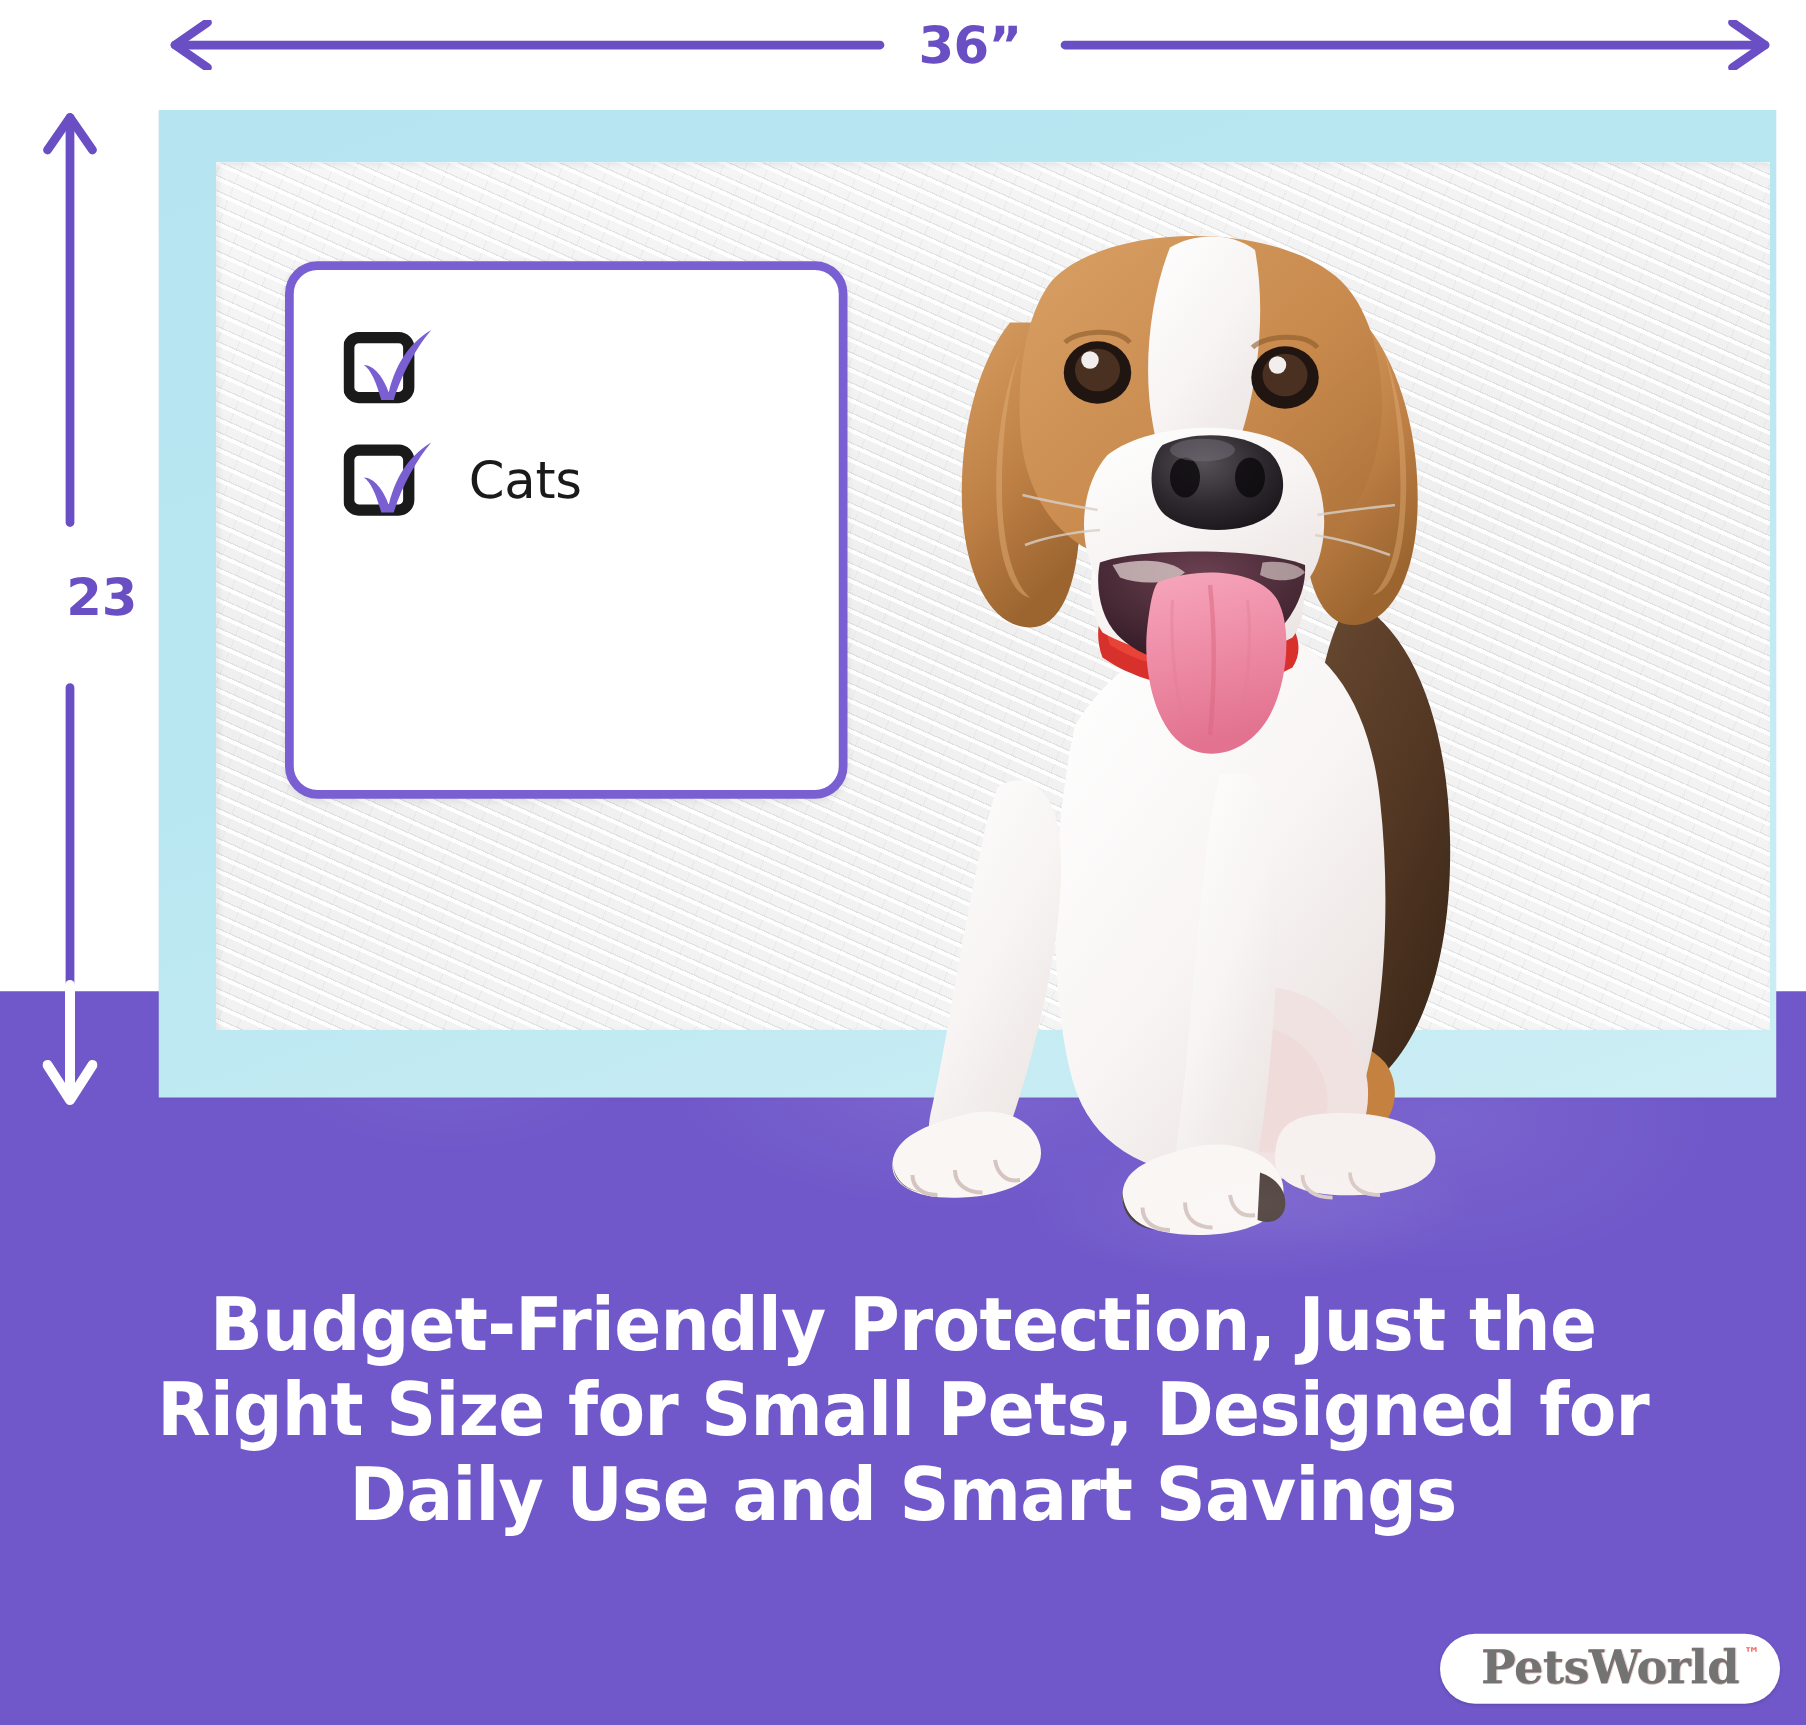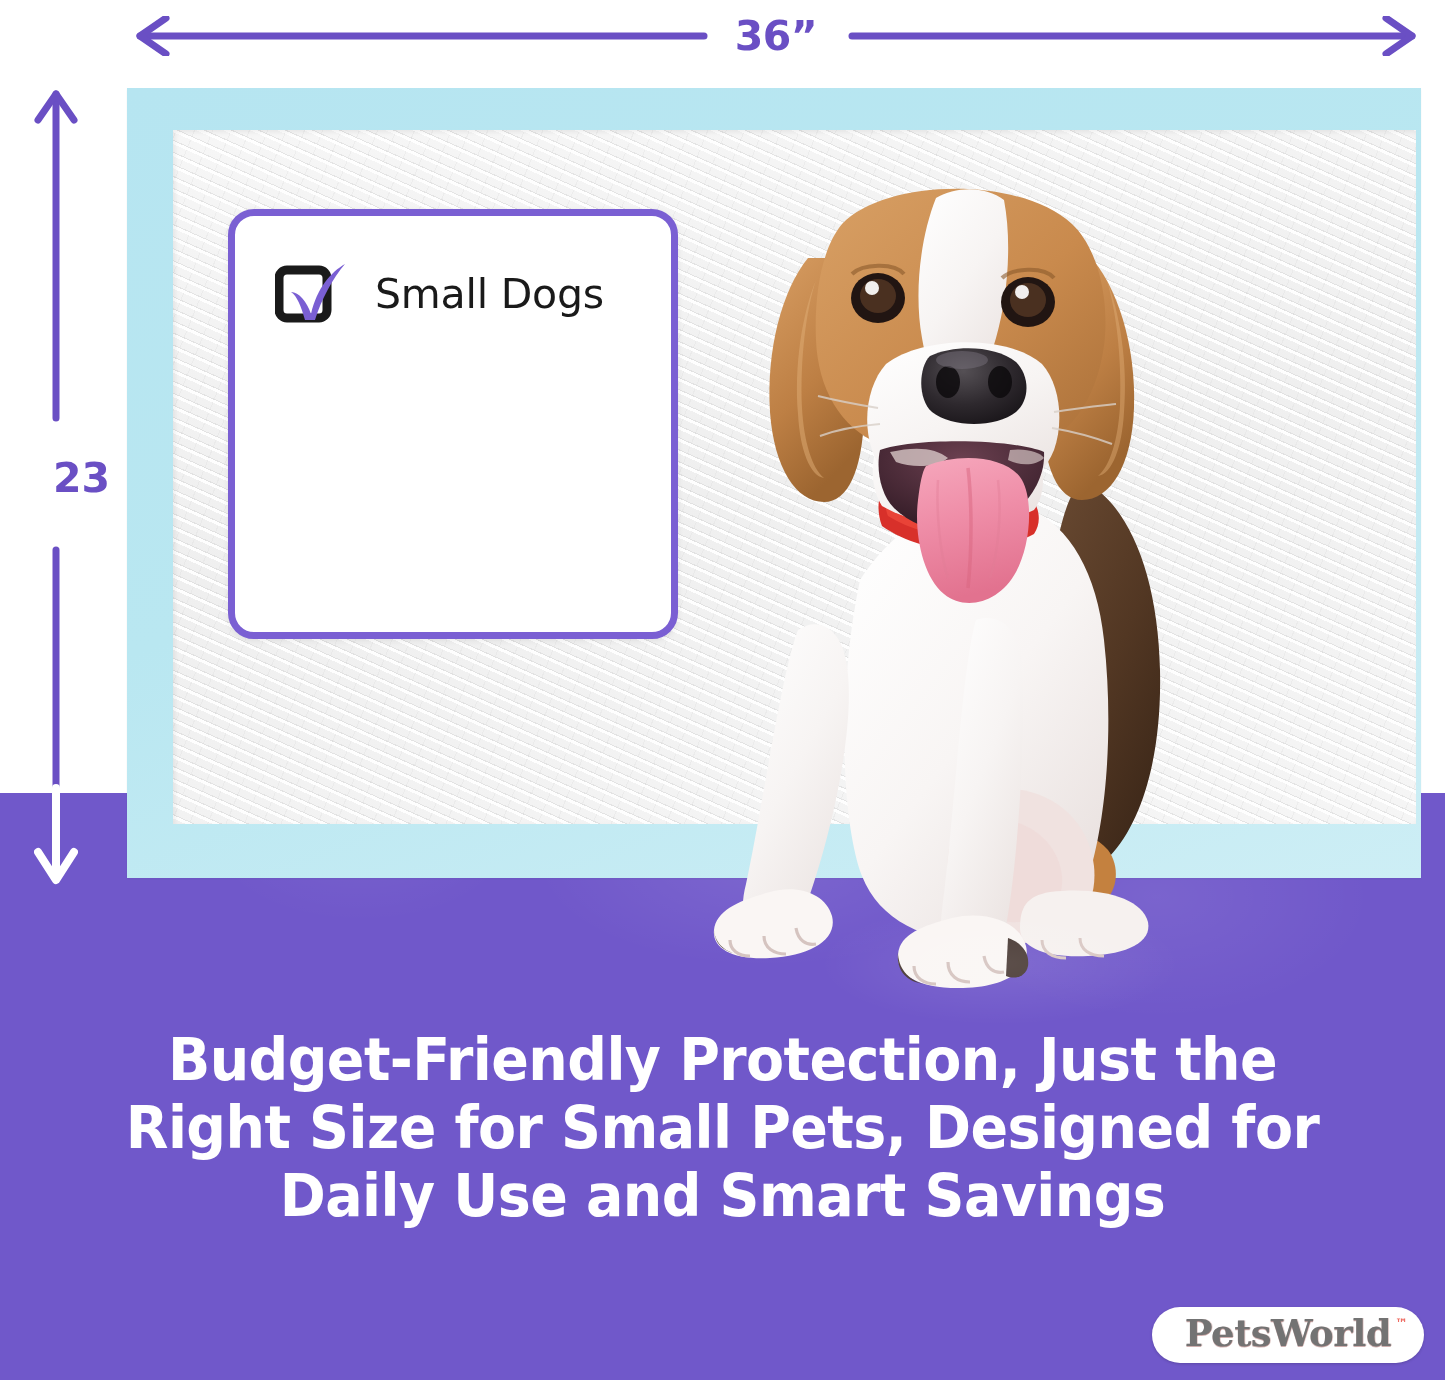--- a/index.html
+++ b/index.html
@@ -321,23 +321,32 @@
     <div class="check-list">
 
       <div class="check-row">
         <span class="check-icon">
           <svg viewBox="0 0 74 64" width="74" height="64">
             <rect x="4" y="8" width="48" height="48" rx="8" ry="8" fill="none" stroke="#1a1a1a" stroke-width="9"></rect>
             <path d="M16 30 C24 30 32 40 36 52 C42 26 56 10 70 2
                      C58 16 46 38 40 58 L30 58 C26 44 22 34 16 30 Z" fill="#7a5fd3"></path>
           </svg>
         </span>
-        <span class="check-label">Small Dogs</span>
       </div>
 
+      <div class="check-row">
+        <span class="check-icon">
+          <svg viewBox="0 0 74 64" width="74" height="64">
+            <rect x="4" y="8" width="48" height="48" rx="8" ry="8" fill="none" stroke="#1a1a1a" stroke-width="9"></rect>
+            <path d="M16 30 C24 30 32 40 36 52 C42 26 56 10 70 2
+                     C58 16 46 38 40 58 L30 58 C26 44 22 34 16 30 Z" fill="#7a5fd3"></path>
+          </svg>
+        </span>
+        <span class="check-label">Cats</span>
+      </div>
 
 
 
     </div>
   </div>
 
   <div class="headline">Budget-Friendly Protection, Just the Right Size for Small Pets, Designed for Daily Use and Smart Savings</div>
 
   <div class="logo">
     <span class="logo-text">PetsWorld</span>

